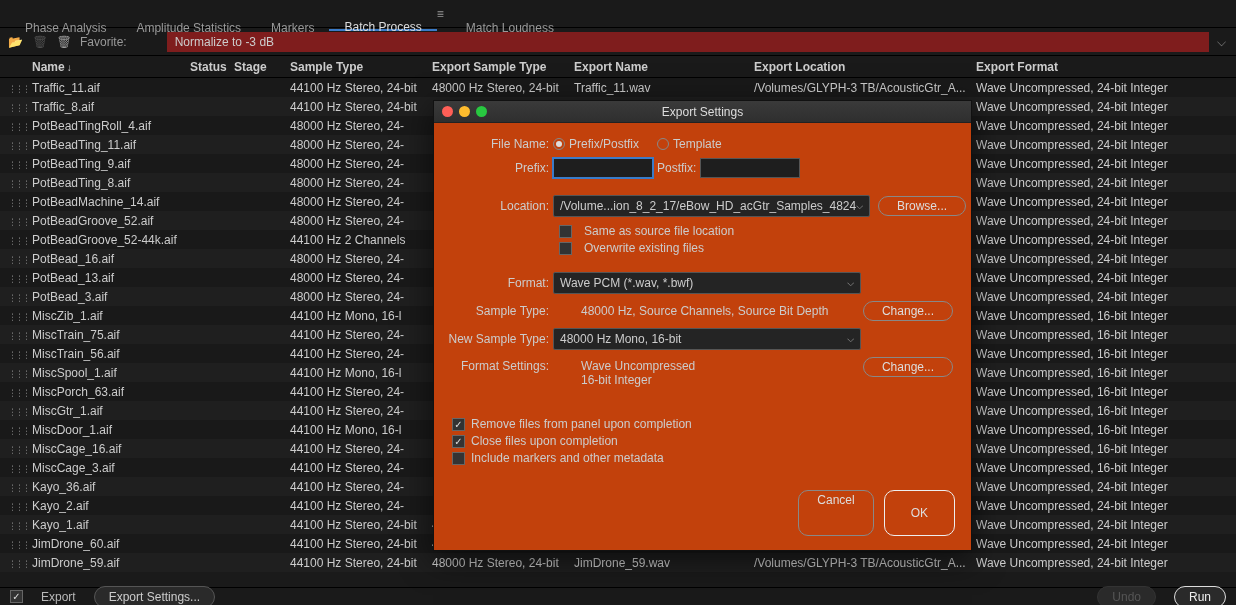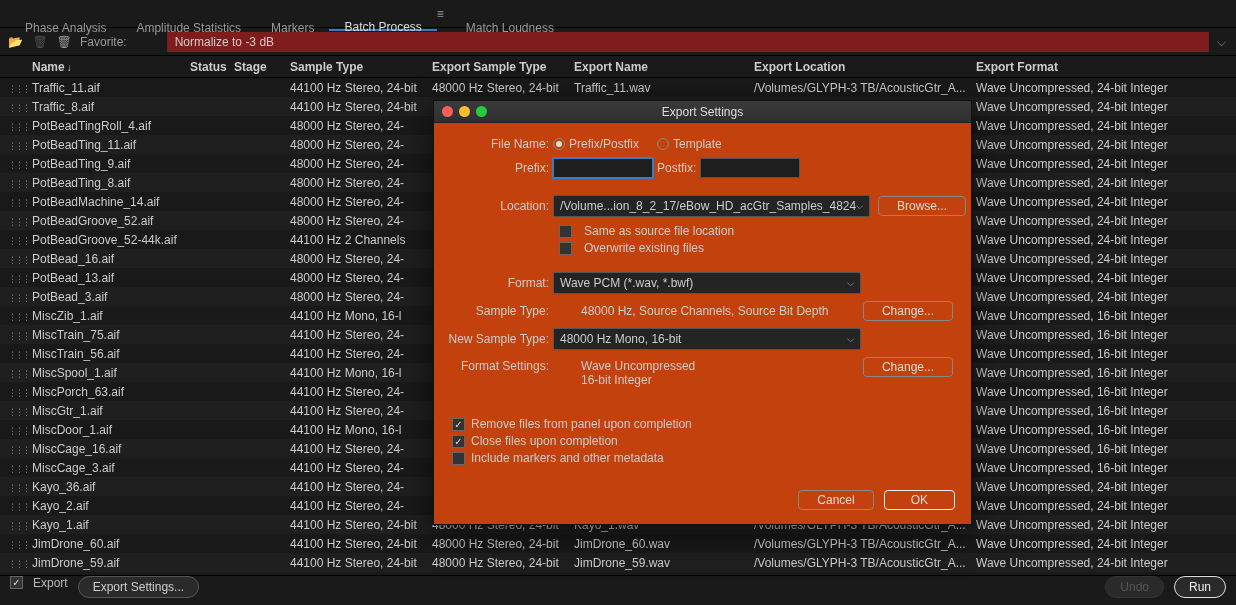--- a/index.html
+++ b/index.html
@@ -24,21 +24,21 @@
 .c-est{flex:0 0 142px;}
 .c-en{flex:0 0 180px;}
 .c-el{flex:0 0 222px;}
 .c-ef{flex:1;}
 .data-row{ color:#ccc; }
 .data-row:nth-child(even){ background:#1f1f1f; }
 .data-row:nth-child(odd){ background:#191919; }
 .sort-arrow{font-size:10px; margin-left:2px;}
 .wave-ico{ display:inline-block; width:16px; height:10px; position:relative;}
 .wave-ico::before{content:"⋮⋮⋮"; letter-spacing:-2px; color:#888; font-size:9px;}
-.footer { position:absolute; bottom:0; left:0; right:0; height:30px; display:flex; align-items:flex-start; padding:0 10px; gap:10px; border-top:1px solid #000; background:#1a1a1a;}
+.footer { position:absolute; bottom:0; left:0; right:0; height:18px; display:flex; align-items:center; padding:0 10px; gap:18px; border-top:1px solid #000; background:#1a1a1a;}
 .chk { width:13px; height:13px; border:1px solid #666; background:#333; display:inline-flex; align-items:center; justify-content:center; }
 .chk.on::after{content:"✓"; font-size:10px; color:#ddd;}
 .btn { background:#2a2a2a; border:1px solid #555; color:#ccc; padding:3px 14px; border-radius:11px; cursor:pointer; }
 .btn.primary{ border:1.5px solid #ddd; color:#eee; font-weight:500;}
 .btn.dim{ color:#555; border-color:#333;}
 
 .modal { position:absolute; left:433px; top:100px; width:539px; background:#c2410c; border:1px solid #111; box-shadow:0 8px 30px rgba(0,0,0,0.6); }
 .modal-title{ height:22px; background:linear-gradient(#3a3a3a,#2f2f2f); display:flex; align-items:center; justify-content:center; color:#ddd; position:relative; border-bottom:1px solid #222;}
 .traffic{ position:absolute; left:8px; top:5px; display:flex; gap:6px;}
 .dot{ width:11px; height:11px; border-radius:50%;}
@@ -46,22 +46,22 @@
 .modal-body{ padding:14px 18px 14px 10px; color:#ccc; }
 .form-row{ display:flex; align-items:center; margin-bottom:7px; gap:4px;}
 .form-lbl{ flex:0 0 105px; text-align:right; color:#ccc;}
 .radio{ width:12px; height:12px; border:1px solid #888; border-radius:50%; display:inline-flex; align-items:center; justify-content:center;}
 .radio.on::after{content:""; width:6px; height:6px; background:#ddd; border-radius:50%;}
 .txt-in{ background:#1e1e1e; border:1px solid #555; color:#ccc; height:20px; padding:0 4px;}
 .txt-in.focus{ border:1px solid #3a7bc8; outline:1px solid #3a7bc8;}
 .sel-in{ background:#242424; border:1px solid #555; color:#ccc; height:22px; padding:0 6px; display:flex; align-items:center; justify-content:space-between; border-radius:2px;}
 .sel-chev{ font-size:9px; color:#999;}
 .static-val{ background:transparent; padding:2px 0; color:#ccc;margin-left:28px;}
-.mbtn{ background:transparent; border:1px solid #888; color:#ddd; padding:2px 18px; border-radius:4px; cursor:pointer;}
-.mbtn.ok{ border:1.5px solid #eee; font-weight:500; padding:2px 26px;}
+.mbtn{ background:transparent; border:1px solid #888; color:#ddd; padding:2px 18px; border-radius:10px; cursor:pointer;}
+.mbtn.ok{ border:1.5px solid #eee; font-weight:500; padding:15px 26px;}
 .modal-foot{ display:flex; justify-content:flex-end; gap:10px; padding:8px 16px 14px;}
 .chk-row{ display:flex; align-items:center; gap:6px; margin:3px 0 3px 8px;}
 .sub-chk{ display:flex; align-items:center; gap:12px; margin:3px 0 3px 115px;}
 </style>
 </head>
 <body>
 
 <div class="tab-bar" id="tab-bar">
     <span class="tab">Phase Analysis</span>
     <span class="tab">Amplitude Statistics</span>

